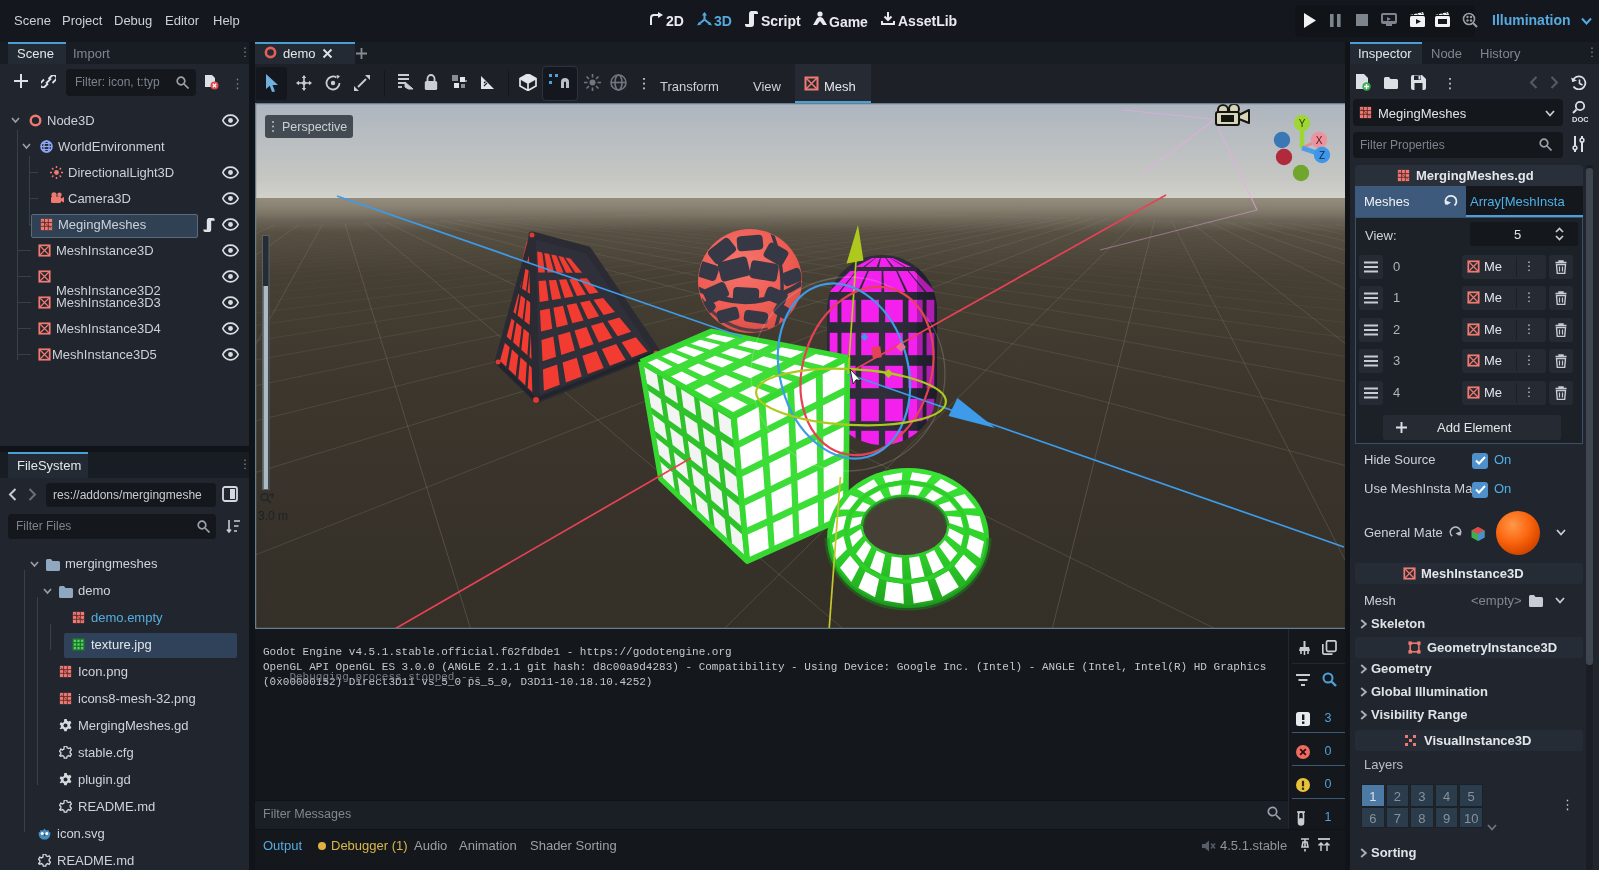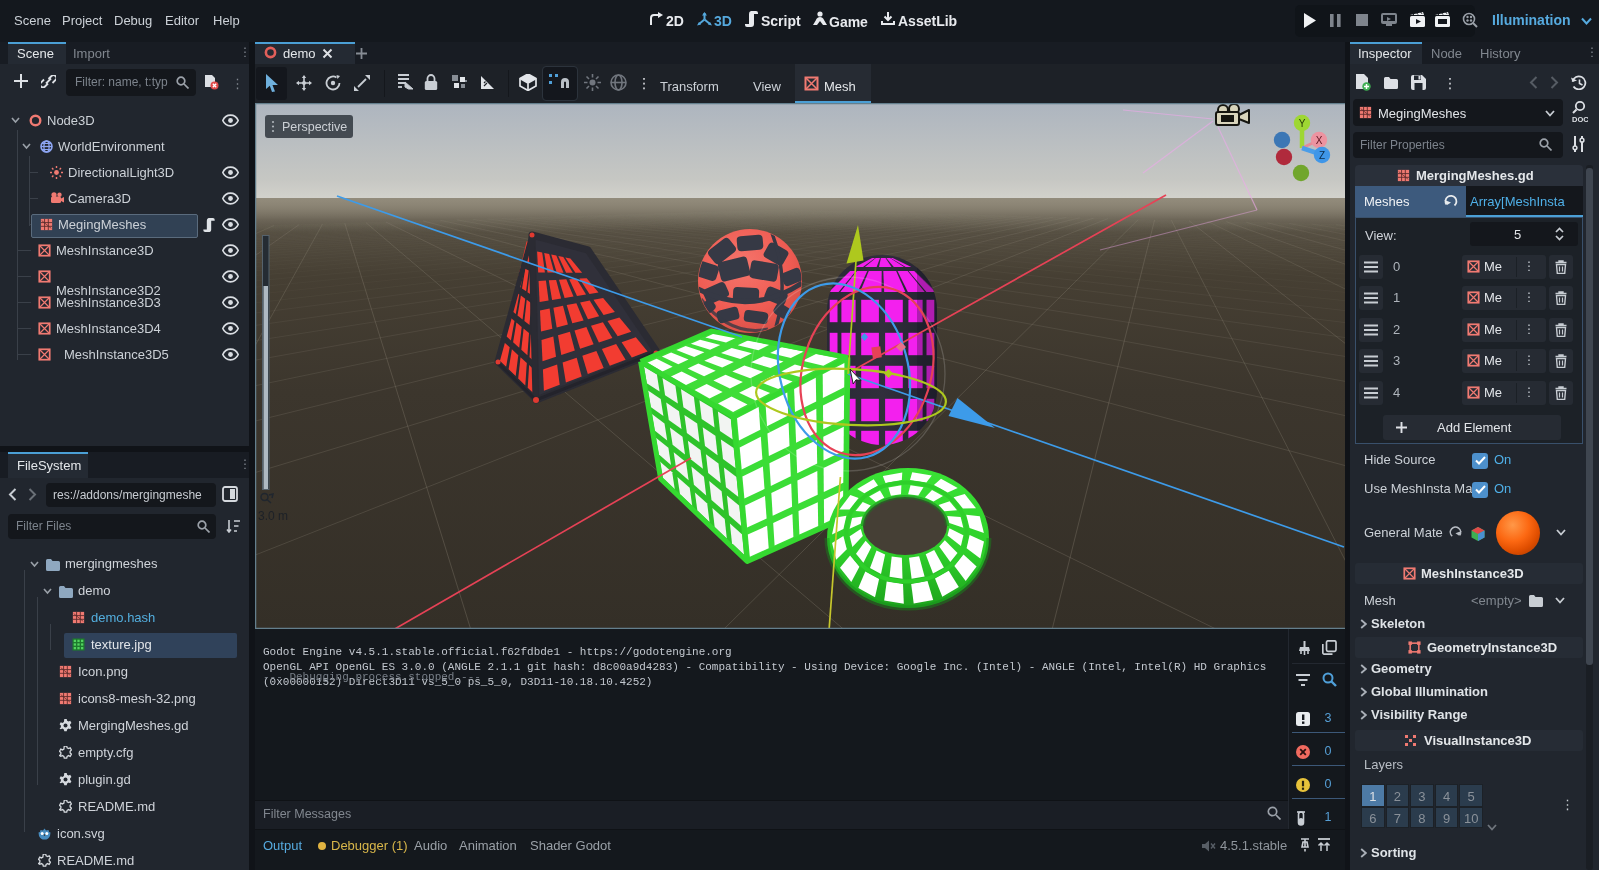--- a/index.html
+++ b/index.html
@@ -140,21 +140,21 @@
   </div>
 <div class="r" style="left:41px;top:75px">
     <svg width="15" height="13" viewBox="0 0 15 13">
       <g stroke="#dde0e5" stroke-width="1.8" fill="none">
         <path d="M6 9.5 L3 12.5 a2.8 2.8 0 0 1 -4-4 l3-3" transform="translate(1,-1)"></path>
         <path d="M9 3.5 l3-3 a2.8 2.8 0 0 1 4 4 l-3 3" transform="translate(-1.5,0.5)"></path>
         <path d="M5 8.5 L10 3.5"></path>
       </g>
     </svg>
   </div>
-<div class="r input" style="left:66px;top:69px;width:130px;height:27px;line-height:27px;padding-left:9px">Filter: name, t:typ</div>
+<div class="r input" style="left:66px;top:69px;width:130px;height:27px;line-height:27px;padding-left:9px">Filter: icon, t:typ</div>
 <div class="r" style="left:176px;top:76px">
     <svg width="13" height="13" viewBox="0 0 13 13">
       <circle cx="5" cy="5" r="3.8" fill="none" stroke="#9ba1a9" stroke-width="1.7"></circle>
       <path d="M8 8 L12.5 12.5" stroke="#9ba1a9" stroke-width="1.7"></path>
     </svg>
   </div>
 <div class="r" style="left:203px;top:74px">
     <svg width="16" height="16" viewBox="0 0 16 16">
       <path d="M2 1 h7 l3 3 v7 a2 2 0 0 1 -2 2 h-8z" fill="#dde0e5"></path>
       <circle cx="11.5" cy="11.5" r="4" fill="#e04a4a"></circle>
@@ -305,21 +305,21 @@
       <path d="M8.5 1.2 C4.5 1.2 1.8 4.2 0.8 6.5 1.8 8.8 4.5 11.8 8.5 11.8 12.5 11.8 15.2 8.8 16.2 6.5 15.2 4.2 12.5 1.2 8.5 1.2z" fill="none" stroke="#d9dde2" stroke-width="1.7"></path>
       <circle cx="8.5" cy="6.5" r="2.4" fill="#d9dde2"></circle>
     </svg>
   </div>
 <div class="r" style="left:38px;top:348px">
     <svg width="13" height="13" viewBox="0 0 15 15">
       <rect x="1.5" y="1.5" width="12" height="12" fill="none" stroke="#f07a72" stroke-width="2"></rect>
       <path d="M1.5 1.5 L13.5 13.5 M13.5 1.5 L1.5 13.5" stroke="#f07a72" stroke-width="1.4"></path>
     </svg>
   </div>
-<div class="r txt" style="left:64px;top:347px">MeshInstance3D5</div>
+<div class="r txt" style="left:52px;top:347px">MeshInstance3D5</div>
 <div class="r" style="left:222px;top:348px">
     <svg width="17" height="13" viewBox="0 0 17 13">
       <path d="M8.5 1.2 C4.5 1.2 1.8 4.2 0.8 6.5 1.8 8.8 4.5 11.8 8.5 11.8 12.5 11.8 15.2 8.8 16.2 6.5 15.2 4.2 12.5 1.2 8.5 1.2z" fill="none" stroke="#d9dde2" stroke-width="1.7"></path>
       <circle cx="8.5" cy="6.5" r="2.4" fill="#d9dde2"></circle>
     </svg>
   </div>
 
 <div class="r" style="left:0;top:452px;width:252px;height:26px;background:#181c23"></div>
 <div class="r tab" style="left:8px;top:452px;width:80px;height:26px"></div>
 <div class="r txt" style="left:17px;top:458px;color:#e4e7ea">FileSystem</div>
@@ -379,21 +379,21 @@
     </svg>
   </div>
 <div class="r txt" style="left:78px;top:583px;color:#cfd3d9">demo</div>
 <div class="r" style="left:72px;top:611px">
     <svg width="13" height="13" viewBox="0 0 15 15">
       <rect x="1" y="1" width="13" height="13" fill="#f07a72"></rect>
       <path d="M1 5.3 h13 M1 9.6 h13 M5.3 1 v13 M9.6 1 v13" stroke="#5a2a2a" stroke-width="1"></path>
       <path d="M2 3 l11 9" stroke="#5a2a2a" stroke-width="0.8"></path>
     </svg>
   </div>
-<div class="r txt" style="left:91px;top:610px;color:#53aede">demo.hash</div>
+<div class="r txt" style="left:91px;top:610px;color:#53aede">demo.empty</div>
 <div class="r" style="left:64px;top:633px;width:173px;height:25px;background:#30425a;border-radius:2px"></div>
 <div class="r" style="left:72px;top:638px">
     <svg width="13" height="13" viewBox="0 0 15 15">
       <rect x="0.5" y="0.5" width="14" height="14" fill="#1e7a2e"></rect>
       <g fill="#52d460">
         <rect x="2" y="2" width="2.6" height="2.6"></rect>
         <rect x="6.2" y="2" width="2.6" height="2.6"></rect>
         <rect x="10.4" y="2" width="2.6" height="2.6"></rect>
         <rect x="2" y="6.2" width="2.6" height="2.6"></rect>
         <rect x="6.2" y="6.2" width="2.6" height="2.6"></rect>
@@ -426,21 +426,21 @@
       <path d="M6.5 0 h3 l.5 2.2 1.8 1 2-.9 1.5 2.6 -1.6 1.6 v2 l1.6 1.6 -1.5 2.6 -2-.9 -1.8 1 -.5 2.2 h-3 l-.5-2.2 -1.8-1 -2 .9 L.7 11.7 2.3 10.1 v-2 L.7 6.5 2.2 3.9 l2 .9 1.8-1z" fill="#d5d9de"></path>
       <circle cx="8" cy="8" r="2.4" fill="#21262e"></circle>
     </svg>
   </div>
 <div class="r txt" style="left:78px;top:718px;color:#cfd3d9">MergingMeshes.gd</div>
 <div class="r" style="left:59px;top:746px">
     <svg width="13" height="13" viewBox="0 0 16 16">
       <path d="M6.5 0 h3 l.5 2.2 1.8 1 2-.9 1.5 2.6 -1.6 1.6 v2 l1.6 1.6 -1.5 2.6 -2-.9 -1.8 1 -.5 2.2 h-3 l-.5-2.2 -1.8-1 -2 .9 L.7 11.7 2.3 10.1 v-2 L.7 6.5 2.2 3.9 l2 .9 1.8-1z" fill="none" stroke="#d5d9de" stroke-width="1.6"></path>
     </svg>
   </div>
-<div class="r txt" style="left:78px;top:745px;color:#cfd3d9">empty.cfg</div>
+<div class="r txt" style="left:78px;top:745px;color:#cfd3d9">stable.cfg</div>
 <div class="r" style="left:59px;top:773px">
     <svg width="13" height="13" viewBox="0 0 16 16">
       <path d="M6.5 0 h3 l.5 2.2 1.8 1 2-.9 1.5 2.6 -1.6 1.6 v2 l1.6 1.6 -1.5 2.6 -2-.9 -1.8 1 -.5 2.2 h-3 l-.5-2.2 -1.8-1 -2 .9 L.7 11.7 2.3 10.1 v-2 L.7 6.5 2.2 3.9 l2 .9 1.8-1z" fill="#d5d9de"></path>
       <circle cx="8" cy="8" r="2.4" fill="#21262e"></circle>
     </svg>
   </div>
 <div class="r txt" style="left:78px;top:772px;color:#cfd3d9">plugin.gd</div>
 <div class="r" style="left:59px;top:800px">
     <svg width="13" height="13" viewBox="0 0 16 16">
       <path d="M6.5 0 h3 l.5 2.2 1.8 1 2-.9 1.5 2.6 -1.6 1.6 v2 l1.6 1.6 -1.5 2.6 -2-.9 -1.8 1 -.5 2.2 h-3 l-.5-2.2 -1.8-1 -2 .9 L.7 11.7 2.3 10.1 v-2 L.7 6.5 2.2 3.9 l2 .9 1.8-1z" fill="none" stroke="#d5d9de" stroke-width="1.6"></path>
@@ -1169,21 +1169,21 @@
       <path d="M9 9 L13.5 13.5" stroke="#9ba1a9" stroke-width="1.7"></path>
     </svg>
   </div>
 
 <div class="r" style="left:252px;top:829px;width:1095px;height:41px;background:#14181d;border-top:1px solid #0f1216"></div>
 <div class="r txt" style="left:263px;top:838px;color:#56aadf">Output</div>
 <div class="r" style="left:318px;top:842px;width:8px;height:8px;border-radius:50%;background:#e0b341"></div>
 <div class="r txt" style="left:331px;top:838px;color:#d8b64a">Debugger (1)</div>
 <div class="r txt" style="left:414px;top:838px;color:#9aa0a7">Audio</div>
 <div class="r txt" style="left:459px;top:838px;color:#9aa0a7">Animation</div>
-<div class="r txt" style="left:530px;top:838px;color:#9aa0a7">Shader Godot</div>
+<div class="r txt" style="left:530px;top:838px;color:#9aa0a7">Shader Sorting</div>
 <div class="r" style="left:1202px;top:840px">
     <svg width="14" height="12" viewBox="0 0 14 12">
       <path d="M0 4 h3 L7 0.5 V11.5 L3 8 H0z" fill="#585e66"></path>
       <path d="M9 3.5 L13 8.5 M13 3.5 L9 8.5" stroke="#585e66" stroke-width="1.4"></path>
     </svg>
   </div>
 <div class="r txt" style="left:1220px;top:838px;color:#8f959c">4.5.1.stable</div>
 <div class="r" style="left:1299px;top:838px">
     <svg width="12" height="14" viewBox="0 0 12 14">
       <path d="M2 1 h8 M6 1 V9 M3 9 h6 l-1-5 h-4z" stroke="#c8cdd3" stroke-width="1.6" fill="none"></path>

